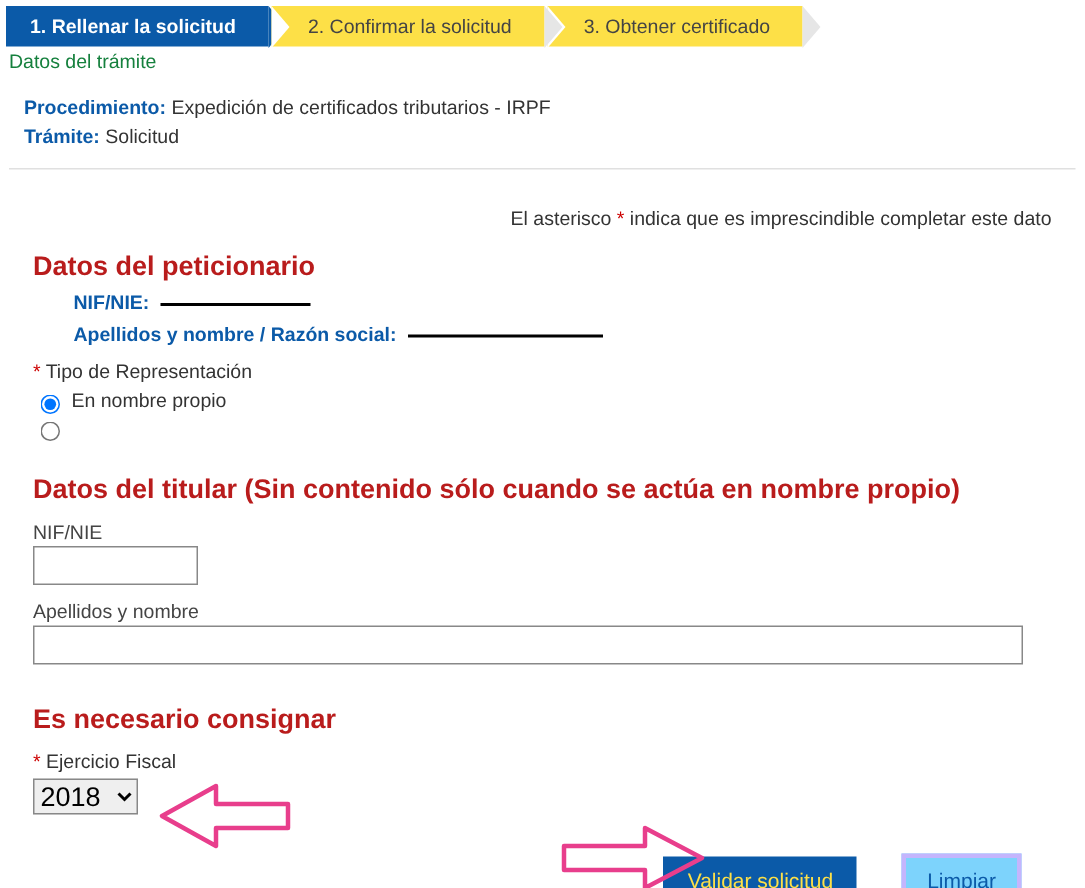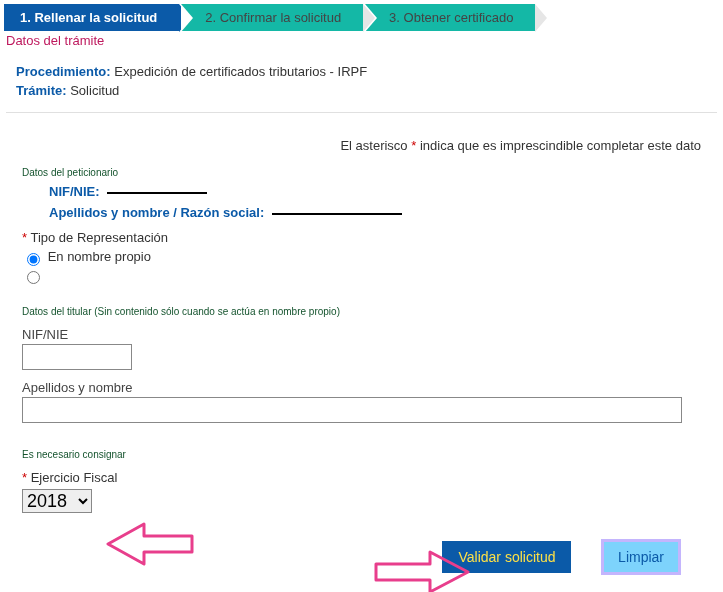--- a/index.html
+++ b/index.html
@@ -31,21 +31,21 @@
   .step.active::after {
     content: "";
     position: absolute;
     right: -12px;
     top: 0;
     border-top: 14px solid transparent;
     border-bottom: 14px solid transparent;
     border-left: 12px solid #0b5aa8;
   }
   .step.inactive {
-    background: #14b8a6;
+    background: #fde047;
     color: #444;
     padding-left: 24px;
   }
   .step.inactive::after {
     content: "";
     position: absolute;
     right: -12px;
     top: 0;
     border-top: 14px solid transparent;
     border-bottom: 14px solid transparent;
@@ -56,42 +56,42 @@
     content: "";
     position: absolute;
     left: 0;
     top: 0;
     border-top: 14px solid transparent;
     border-bottom: 14px solid transparent;
     border-left: 12px solid #fff;
   }
   .section-title {
     font-size: 13px;
-    color: #be185d;
+    color: #15803d;
     margin: 2px 0 0 6px;
   }
   .tramite-box {
     margin: 4px 6px 5px 6px;
     padding: 8px 10px 10px 10px;
     border-bottom: 1px solid #e0e0e0;
   }
   .blue-label {
     color: #0b5aa8;
     font-weight: bold;
   }
   .tramite-box .row { margin: 4px 0; }
   .content {
     padding: 12px 22px 20px 22px;
   }
   .hint { color: #333; margin: 8px 0 14px 0; text-align: right; }
   .red { color: #c00; }
   .subhead {
-    font-weight: normal;
-    font-size: 10px;
-    color: #14532d;
+    font-weight: bold;
+    font-size: 18px;
+    color: #b91c1c;
     margin: 10px 0 6px 0;
   }
   .field-line { margin: 6px 0; padding-left: 27px; }
   .redacted {
     display: inline-block;
     width: 100px;
     border-top: 2px solid #000;
     vertical-align: middle;
     margin-left: 4px;
   }

